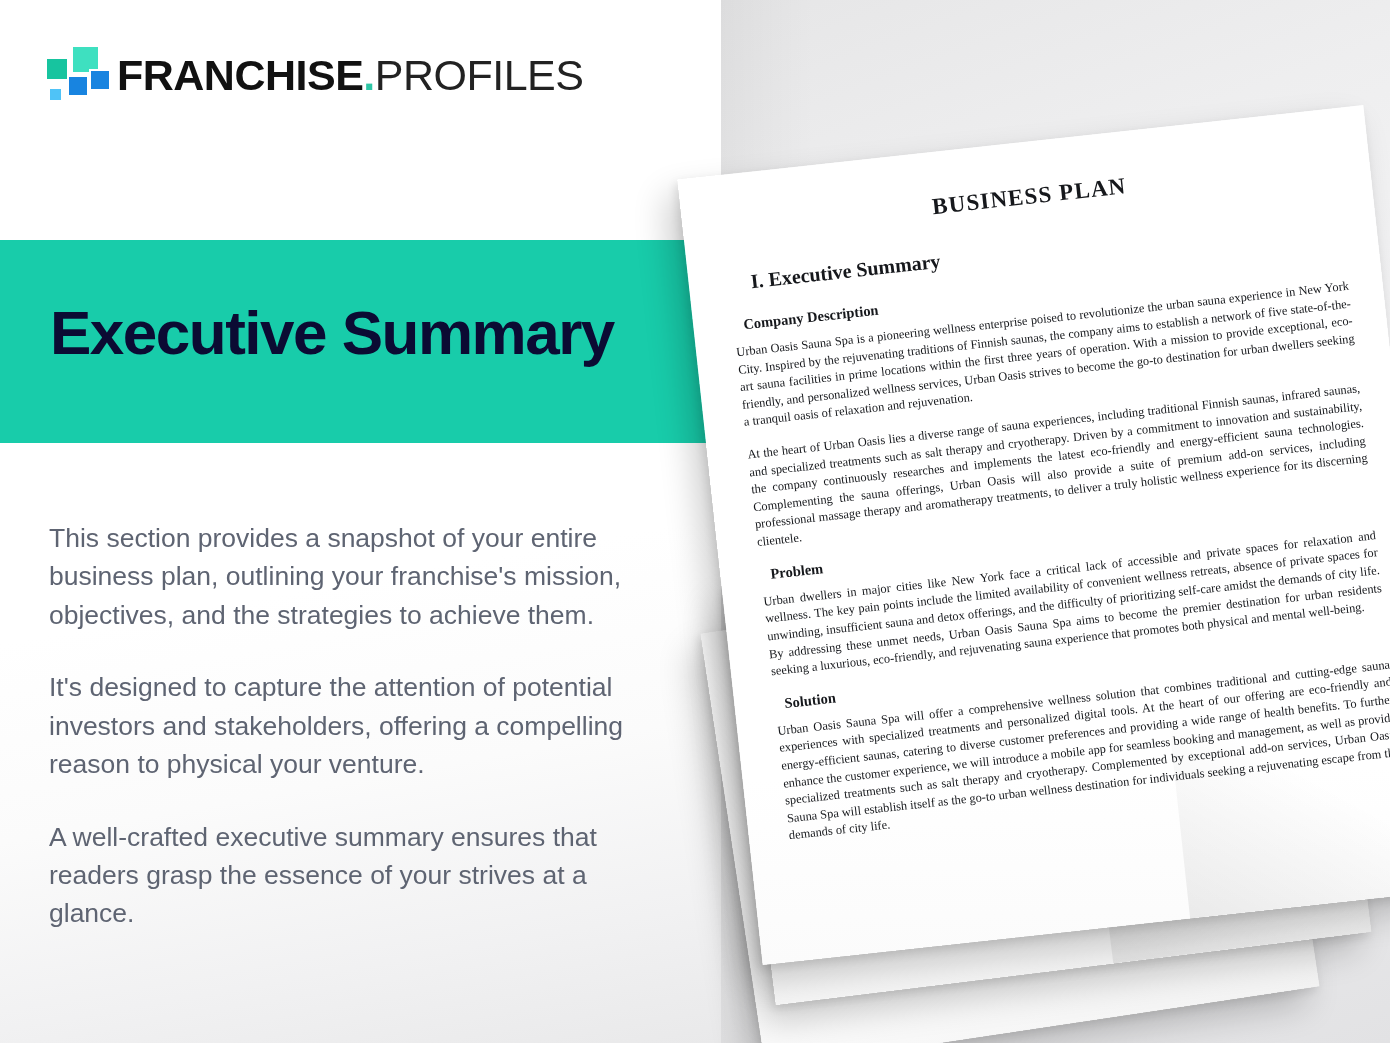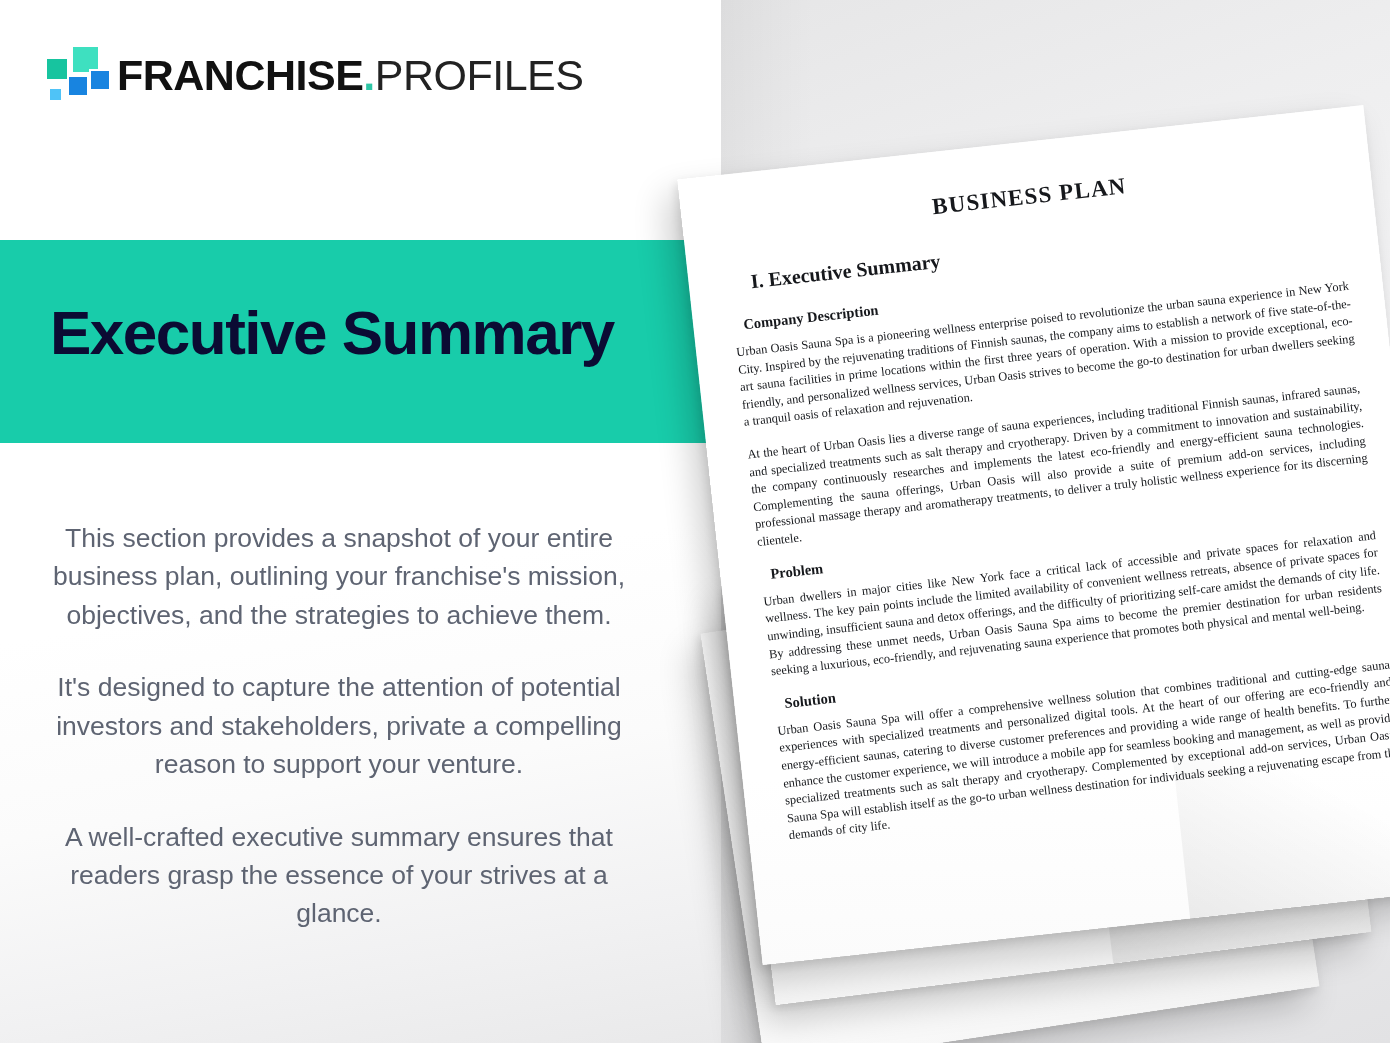--- a/index.html
+++ b/index.html
@@ -63,21 +63,21 @@
   }
   .banner-title {
     position:absolute; left:50px; top:57px;
     font-size:62px; font-weight:700;
     letter-spacing:-1.5px;
     color:#0b0b33;
     white-space:nowrap;
   }
 
   
-  .copy { position:absolute; left:49px; top:519px; width:580px;text-align:center; }
+  .copy { position:absolute; left:49px; top:519px; width:580px; }
   .copy p {
     font-size:26.5px;
     line-height:1.45;
     color:#5e6472;
     font-weight:400;
     margin-bottom:34px;
   }
   .copy p:last-child { margin-bottom:0; }
 
   
@@ -179,21 +179,21 @@
     </div>
     <div class="logo-word"><span class="w1">FRANCHISE</span><span class="dot">.</span><span class="w2">PROFILES</span></div>
   </div>
 
   <div class="banner">
     <div class="banner-title">Executive Summary</div>
   </div>
 
   <div class="copy">
     <p>This section provides a snapshot of your entire business plan, outlining your franchise's mission, objectives, and the strategies to achieve them.</p>
-    <p>It's designed to capture the attention of potential investors and stakeholders, private a compelling reason to support your venture.</p>
+    <p>It's designed to capture the attention of potential investors and stakeholders, offering a compelling reason to physical your venture.</p>
     <p>A well-crafted executive summary ensures that readers grasp the essence of your strives at a glance.</p>
   </div>
 
   <div class="papers">
 
     <div class="sheet sheet-back">
       <div class="frag back-frag">d
 de</div>
     </div>
 

